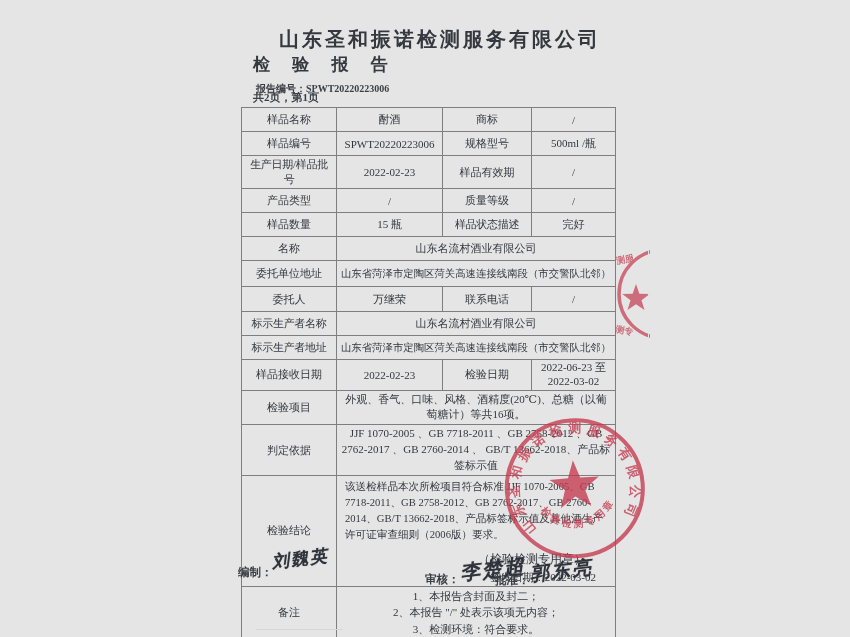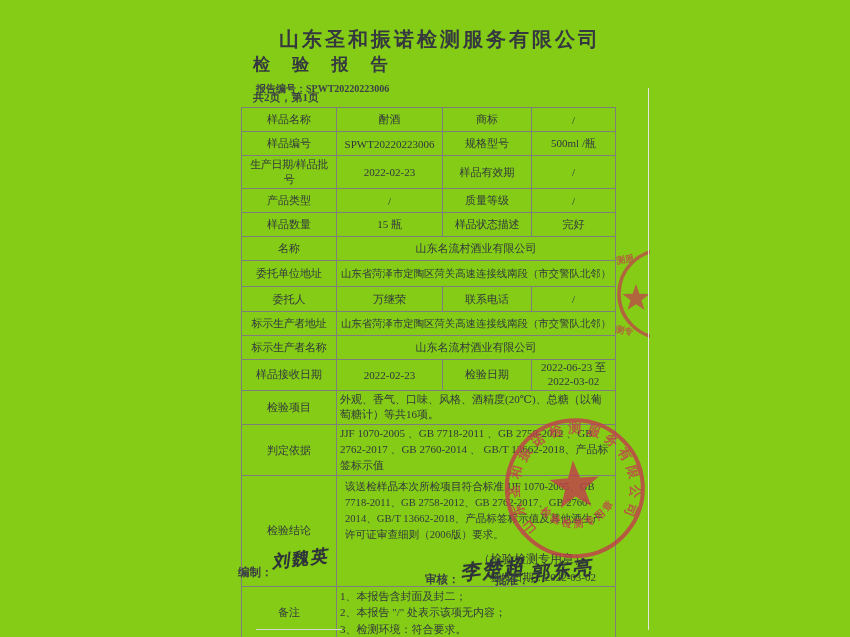--- a/index.html
+++ b/index.html
@@ -1,33 +1,33 @@
 <!DOCTYPE html>
 <html><head>
 <meta charset="utf-8">
 <style>
   html,body{margin:0;padding:0;background:#ffffff;}
-  #page{position:relative;width:850px;height:637px;background:#84cc16;overflow:hidden;
+  #page{position:relative;width:850px;height:637px;background:#e5e5e5;overflow:hidden;
         font-family:"Liberation Serif","DejaVu Serif",serif;color:#34383e;}
   .abs{position:absolute;}
   #company-title{left:253px;top:26px;width:374px;text-align:center;font-size:20px;font-weight:bold;
         letter-spacing:3px;color:#35393f;}
   #report-title{left:253px;top:53px;width:374px;font-size:17px;font-weight:bold;
         letter-spacing:9px;color:#35393f;}
   #report-no{left:256px;top:82px;font-size:10px;font-weight:bold;color:#3c4046;}
   #pagination{left:253px;top:90px;width:372px;text-align:left;font-size:11px;font-weight:bold;color:#3c4046;}
   
   #report-table{position:absolute;left:241px;top:107px;width:374px;border-collapse:collapse;
         table-layout:fixed;border:1px solid #6f6f6f;padding-left:42px;}
   #report-table td{border:1px solid #7e7e7e;font-size:11px;color:#33373d;overflow:hidden;
         padding:1px 3px;vertical-align:middle;}
   td.lbl{text-align:center;}
   td.val{text-align:center;}
   td.small{font-size:10px;letter-spacing:-0.3px;}
-  td.left{text-align:left;padding:2px 8px;line-height:1.45;font-size:10.6px;}
+  td.left{text-align:center;padding:2px 8px;line-height:1.45;font-size:10.6px;}
   td.ctr{text-align:center;}
   .h24{height:24px}.h26{height:26px}.h25{height:25px}.h28{height:28px}
   .h30{height:30px}.h33{height:33px}.h75{height:75px}.h39{height:39px}
   .two-line{line-height:1.25;font-size:10.6px;text-align:center;}
   .concl-cell{vertical-align:top !important;}
   .concl-text{text-align:left;line-height:1.5;font-size:10.6px;padding:2px 4px 0 5px;}
   .stamp-note{text-align:right;padding:8px 26px 0 0;font-size:12px;}
   .issue-date{text-align:right;padding:2px 16px 0 0;font-size:11px;}
   .remark-line{line-height:1.5;}
   
@@ -98,26 +98,26 @@
       <td class="lbl">委托单位地址</td>
       <td class="val ctr" colspan="3" style="font-size:10.4px">山东省菏泽市定陶区菏关高速连接线南段（市交警队北邻）</td>
     </tr>
     <tr class="h25">
       <td class="lbl">委托人</td>
       <td class="val">万继荣</td>
       <td class="lbl">联系电话</td>
       <td class="val">/</td>
     </tr>
     <tr class="h24">
+      <td class="lbl small">标示生产者名称</td>
+      <td class="val ctr" colspan="3">山东名流村酒业有限公司</td>
+    </tr>
+    <tr class="h24">
       <td class="lbl small">标示生产者地址</td>
       <td class="val ctr" colspan="3" style="font-size:10.4px">山东省菏泽市定陶区菏关高速连接线南段（市交警队北邻）</td>
-    </tr>
-    <tr class="h24">
-      <td class="lbl small">标示生产者名称</td>
-      <td class="val ctr" colspan="3">山东名流村酒业有限公司</td>
     </tr>
     <tr class="h28">
       <td class="lbl">样品接收日期</td>
       <td class="val">2022-02-23</td>
       <td class="lbl">检验日期</td>
       <td class="val two-line">
         <div>2022-06-23 至</div>
         <div>2022-03-02</div>
       </td>
     </tr>

